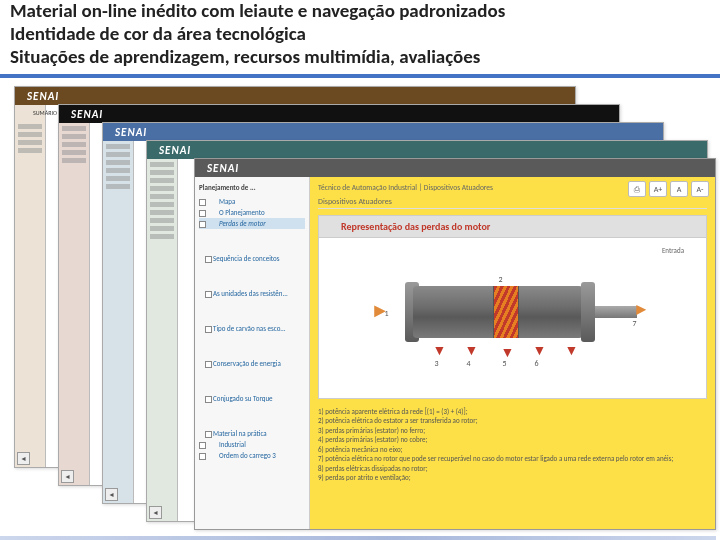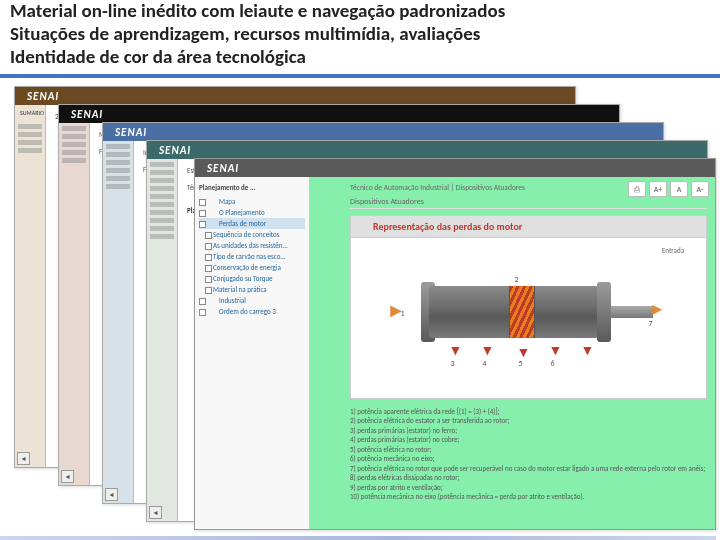--- a/index.html
+++ b/index.html
@@ -47,21 +47,21 @@
     font-size: 11px;
     color: #fff;
     letter-spacing: 1px;
   }
   .bar-brown  { background: #6b4a22; }
   .bar-black  { background: #111; }
   .bar-blue   { background: #4a6fa5; }
   .bar-teal   { background: #3a6a6a; }
   .bar-gray   { background: #5a5a5a; }
   .win .stub {
-    padding: 4px 5px;
+    padding: 4px 18px;
     font-size: 7px;
     color: #555;
   }
   .treecol {
     display: flex;
     height: 100%;
   }
   .treecol .side {
     width: 30px;
     background: #ece3d6;
@@ -79,22 +79,21 @@
 
   
   .w5 {
     top: 72px; left: 194px;
     width: 520px; height: 370px;
     border: 1px solid #999;
   }
   .w5-body {
     display: flex;
     height: calc(100% - 18px);
-    background: #86efac;
-    gap: 32px;
+    background: #fde047;
   }
   .w5-nav {
     width: 106px;
     border-right: 1px solid #ccc;
     background: #f7f7f7;
     font-size: 7px;
     color: #2a6a9a;
     padding: 6px 4px;
   }
   .w5-nav .hdr {
@@ -109,23 +108,23 @@
     position: relative;
   }
   .w5-nav .item::before {
     content: "";
     position: absolute;
     left: 0; top: 3px;
     width: 5px; height: 5px;
     border: 1px solid #888;
     background: #fff;
   }
-  .w5-nav .item.sub { padding-left: 14px; }
+  .w5-nav .item.sub { padding-left: 14px; margin-top: 24px; }
   .w5-nav .item.sub::before { left: 6px; }
-  .w5-nav .hl { background: #cfe0ef; }
+  .w5-nav .hl { background: #cfe0ef; font-style: italic; }
   .w5-main {
     flex: 1;
     padding: 6px 8px 8px 8px;
     position: relative;
     overflow: hidden;
   }
   .w5-tools {
     position: absolute;
     right: 6px; top: 4px;
     display: flex;
@@ -272,22 +271,22 @@
     line-height:10px;
     text-align:center;
     color:#555;
   }
 </style>
 </head>
 <body>
 
 <div class="title-block">
   <div class="line">Material on-line inédito com leiaute e navegação padronizados</div>
+  <div class="line">Identidade de cor da área tecnológica</div>
   <div class="line">Situações de aprendizagem, recursos multimídia, avaliações</div>
-  <div class="line">Identidade de cor da área tecnológica</div>
 </div>
 
 <div class="stage">
 
   <div class="win" style="top:0;left:14px;width:560px;height:380px;">
     <div class="senai-bar bar-brown">
         <span>SENAI</span>
       </div>
     <div class="treecol">
       <div class="side">
@@ -428,25 +427,23 @@
               <span class="num n7">7</span>
             </div>
           </div>
         </div>
 
         <div class="legend" id="legend-lines">
             <div>1) potência aparente elétrica da rede [(1) = (3) + (4)];</div>
             <div>2) potência elétrica do estator a ser transferida ao rotor;</div>
             <div>3) perdas primárias (estator) no ferro;</div>
             <div>4) perdas primárias (estator) no cobre;</div>
-            <div>5) potência elétrica no rotor;</div>
             <div>6) potência mecânica no eixo;</div>
             <div>7) potência elétrica no rotor que pode ser recuperável no caso do motor estar ligado a uma rede externa pelo rotor em anéis;</div>
             <div>8) perdas elétricas dissipadas no rotor;</div>
             <div>9) perdas por atrito e ventilação;</div>
-            <div>10) potência mecânica no eixo (potência mecânica = perda por atrito e ventilação).</div>
           </div>
       </div>
     </div>
   </div>
 
   <div class="slider-line"></div>
 </div>
 
 </body></html>

